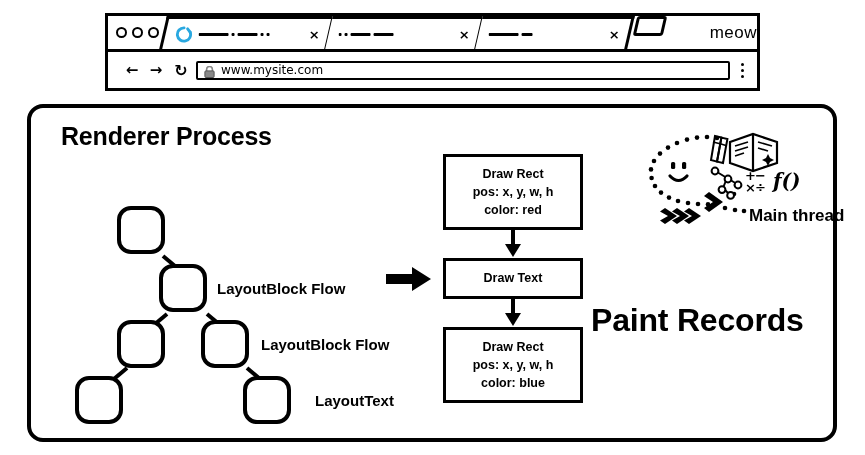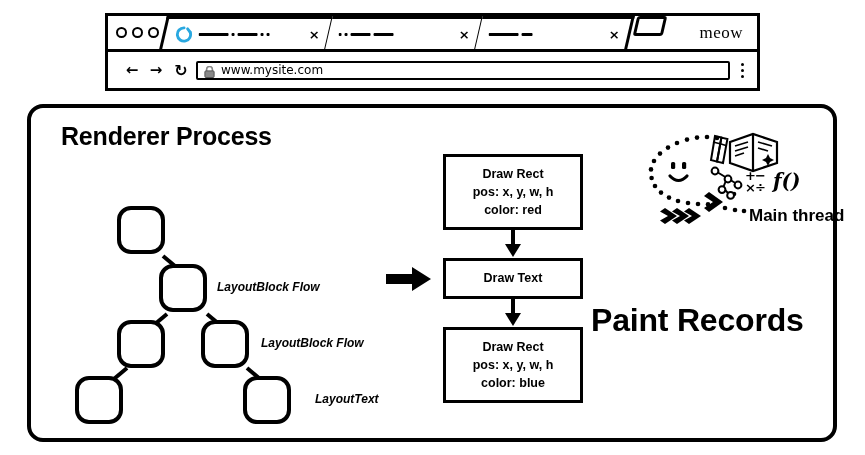--- a/index.html
+++ b/index.html
@@ -112,24 +112,23 @@
     height: 20px;
     border: 3px solid #000;
     border-radius: 3px;
     transform: skewX(-13deg);
     margin-left: 4px;
     flex: none;
     box-sizing: border-box;
   }
   .brand {
     margin-left: auto;
-    padding-right: 14px;
     font-size: 17px;
     letter-spacing: 0.5px;
-    font-family: Liberation Serif, serif;
+    font-family: Liberation Sans, sans-serif;
     white-space: nowrap;
   }
 
   .toolbar {
     height: 36px;
     display: flex;
     align-items: center;
     padding: 0 8px 0 12px;
     box-sizing: border-box;
   }
@@ -218,24 +217,23 @@
   }
   .edge {
     position: absolute;
     height: 4px;
     background: #000;
     transform-origin: 0 50%;
     z-index: 1;
   }
   .tree-label {
     position: absolute;
-    font-size: 12px;
+    font-size: 15px;
     font-weight: bold;
     white-space: nowrap;
-    font-style: italic;
   }
 
   
   .big-arrow {
     position: absolute;
     left: 355px;
     top: 158px;
     width: 46px;
     height: 26px;
   }

